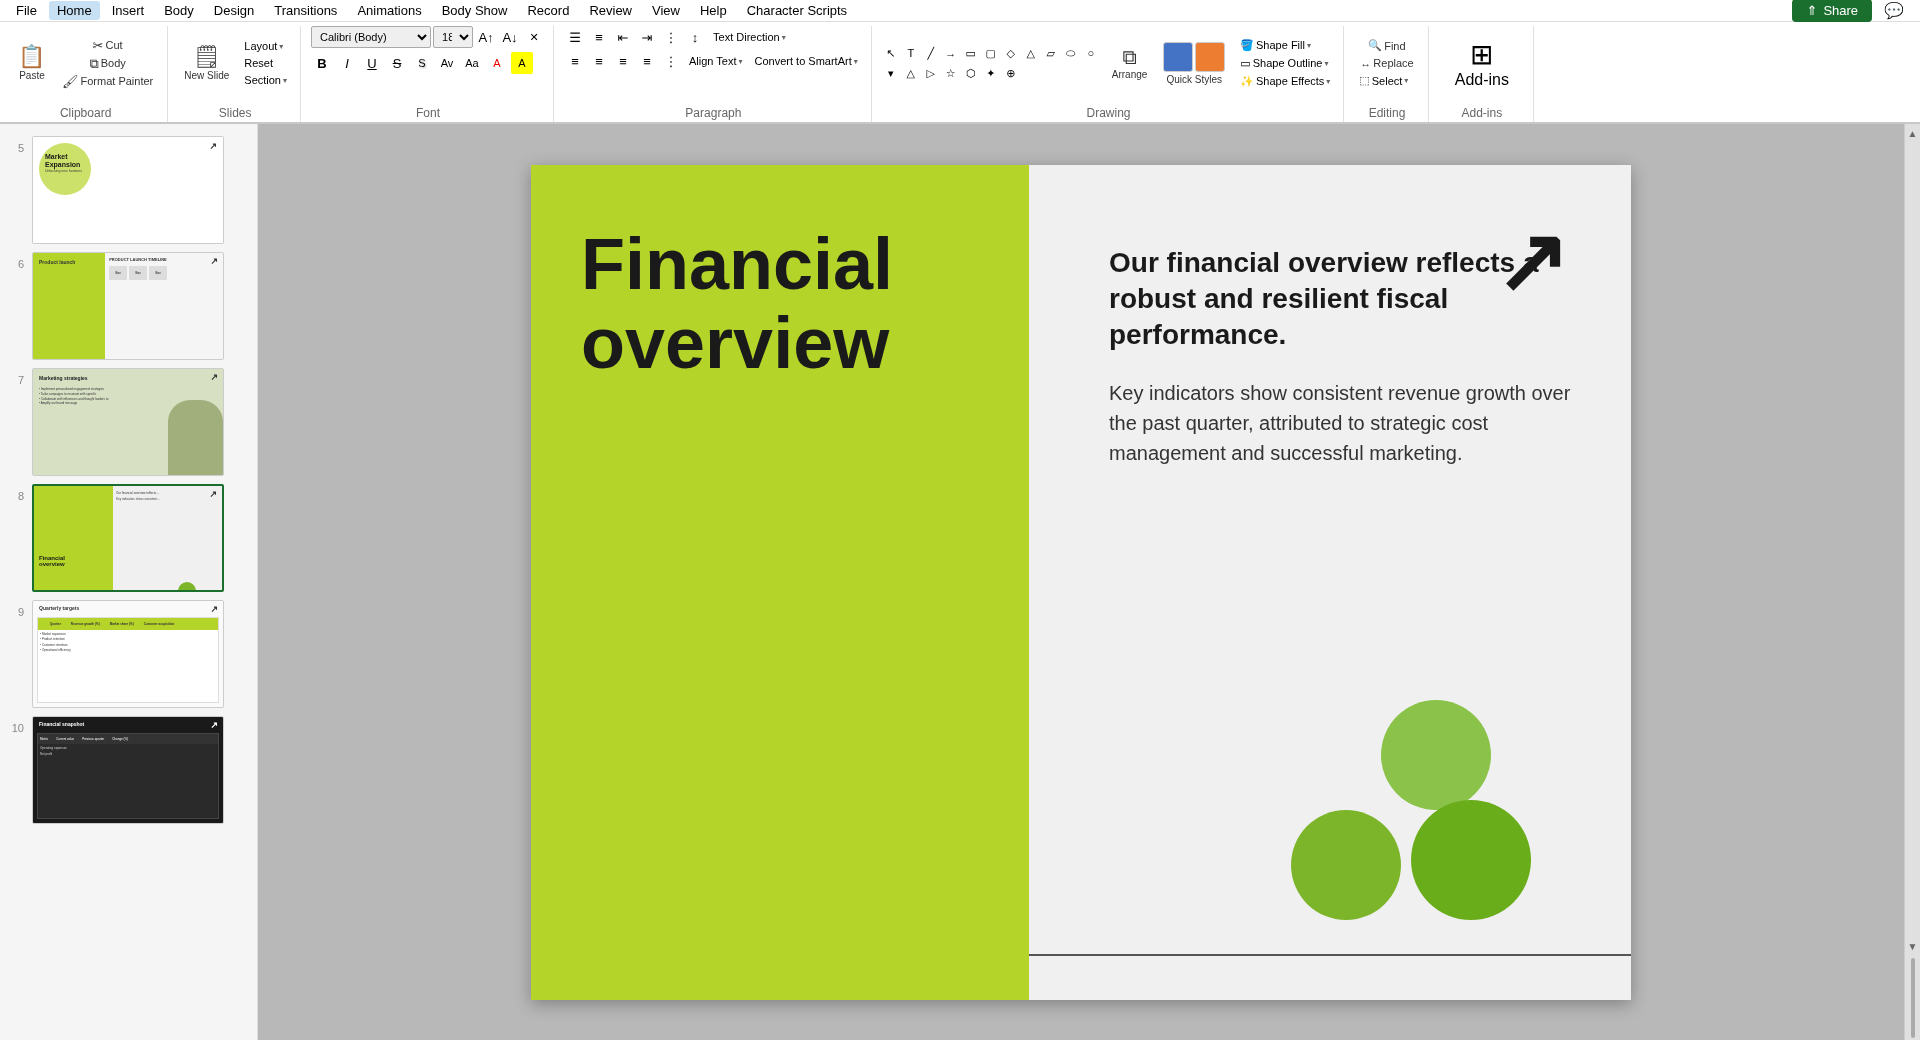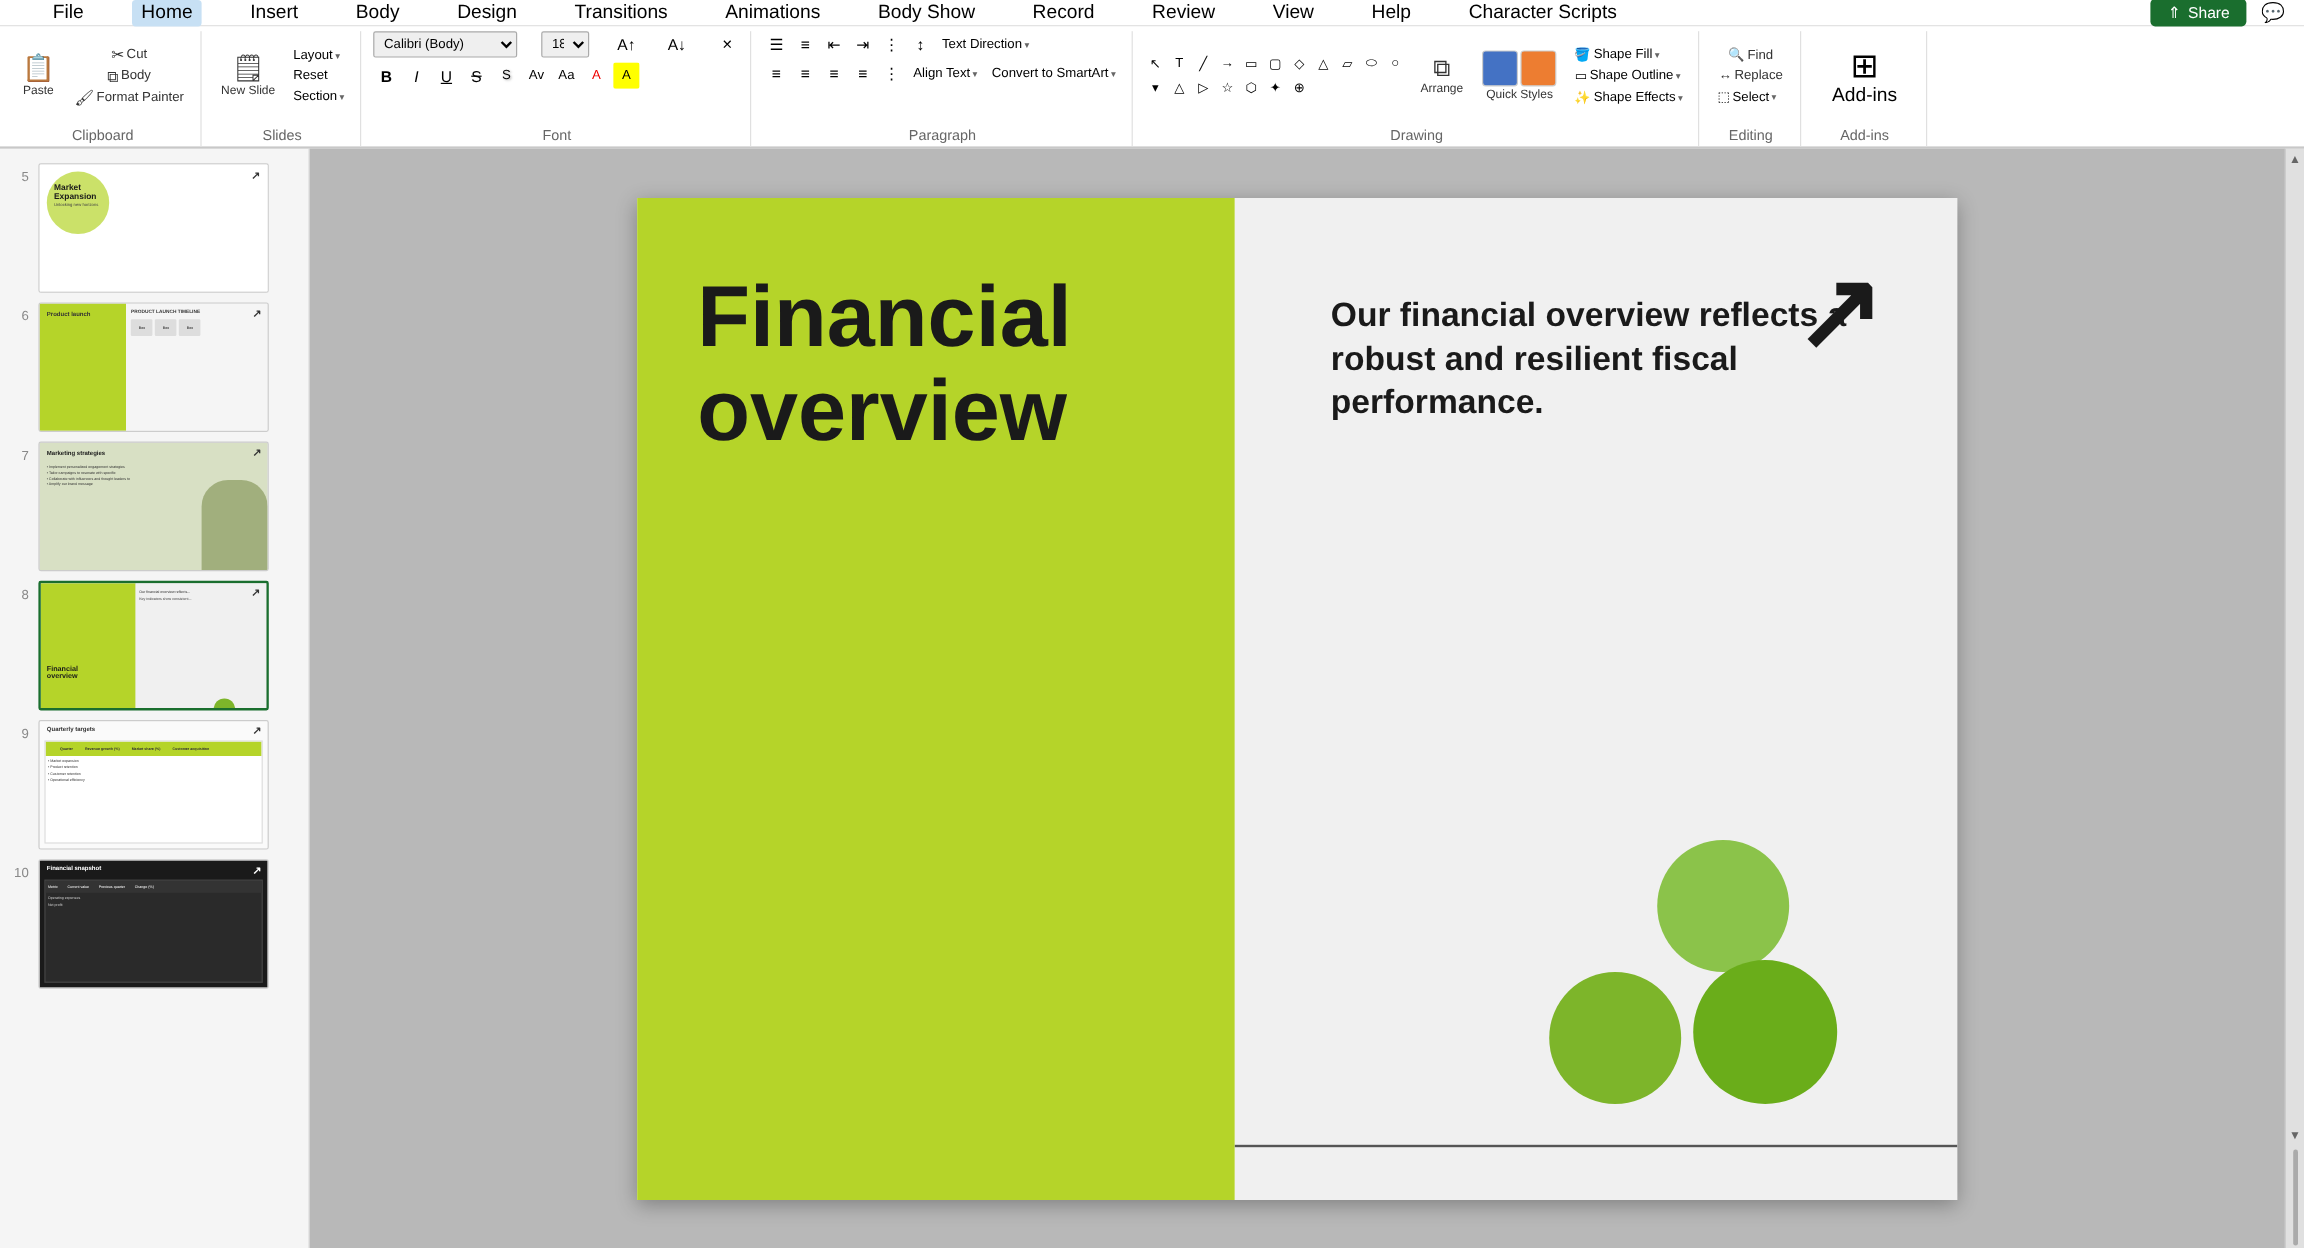--- a/index.html
+++ b/index.html
@@ -9,25 +9,24 @@
     .menu-bar {
       display: flex;
       align-items: center;
       background: #fff;
       height: 22px;
       border-bottom: 1px solid #ddd;
       padding: 0 8px;
       gap: 4px;
     }
     .menu-item {
-      font-size: 16px;
+      font-size: 13px;
       padding: 2px 8px;
       cursor: pointer;
       border-radius: 3px;
-      margin-left: 28px;
     }
     .menu-item.active { background: #c7e0f4; }
 
     
     .ribbon {
       background: #fff;
       border-bottom: 2px solid #c8c8c8;
       height: 102px;
       display: flex;
       flex-direction: column;
@@ -88,21 +87,21 @@
     .ribbon-stack {
       display: flex;
       flex-direction: column;
       gap: 1px;
     }
 
     
     .font-row {
       display: flex;
       align-items: center;
-      gap: 20px;
+      gap: 2px;
       margin-bottom: 2px;
     }
     .font-select {
       width: 120px;
       height: 22px;
       font-size: 11px;
       border: 1px solid #aaa;
       border-radius: 2px;
       padding: 0 4px;
     }
@@ -710,20 +709,21 @@
 
       <div class="slide-left-panel">
         <div class="slide-title-text">Financial overview</div>
       </div>
 
       <div class="slide-right-panel">
 
         <div style="position:absolute; top:50px; right:60px; font-size:90px; font-weight:900; color:#1a1a1a; transform:rotate(0deg); line-height:1;">↗</div>
 
         <div class="slide-heading">Our financial overview reflects a robust and resilient fiscal performance.</div>
+        <div class="slide-body-text">Key indicators show consistent revenue growth over the past quarter, attributed to strategic cost management and successful marketing.</div>
 
         <div class="circles-container">
           <div class="circle circle-1"></div>
           <div class="circle circle-2"></div>
           <div class="circle circle-3"></div>
         </div>
 
         <div style="position:absolute; bottom:44px; left:0; right:0; height:2px; background:#555;"></div>
 
       </div>

